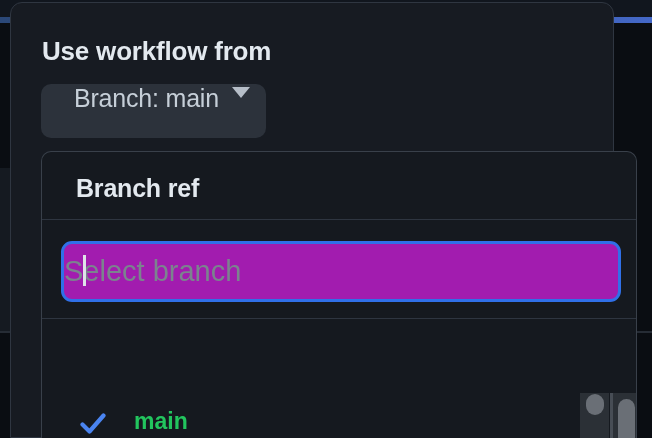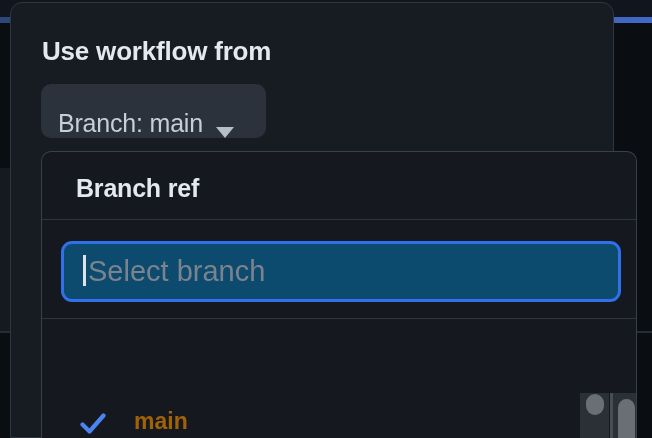--- a/index.html
+++ b/index.html
@@ -23,21 +23,21 @@
     background:#171b22; border:1px solid #2f3641;
     border-radius:12px 12px 0 0;
   }
   .popup-title {
     position:absolute; left:31px; top:33px;
     font-size:26px; font-weight:700; color:#e3e9ef; letter-spacing:-0.2px;
   }
   .branch-btn {
     position:absolute; left:30px; top:81px; width:225px; height:54px;
     background:#2c323b; border:none; border-radius:10px;
-    display:flex; align-items:flex-end; padding-left:17px; cursor:pointer;
+    display:flex; align-items:flex-start; padding-left:33px; cursor:pointer;
   }
   .branch-btn-label { font-size:25px; color:#c6cfd8; font-weight:500; letter-spacing:-0.2px; }
   .caret-down {
     width:0; height:0; margin-left:13px; margin-top:3px;
     border-left:9px solid transparent; border-right:9px solid transparent;
     border-top:11px solid #b6bec8;
   }
 
   
   .ref-panel {
@@ -52,42 +52,42 @@
   .ref-title {
     position:absolute; left:34px; top:22px;
     font-size:25px; font-weight:700; color:#e3e9ef; letter-spacing:-0.2px;
   }
   .search-section {
     position:absolute; left:0; top:68px; width:100%; height:99px;
     border-bottom:1.5px solid #2e3540;
   }
   .search-input {
     position:absolute; left:19px; top:21px; width:560px; height:61px;
-    background:#0c4a6e; border:3px solid #3070e8; border-radius:11px;
-    padding-left:24px; font-size:29px; color:#e3e9ef; outline:none;
+    background:#a21caf; border:3px solid #3070e8; border-radius:11px;
+    font-size:29px; color:#e3e9ef; outline:none;
     font-family:"Liberation Sans","DejaVu Sans",sans-serif;
   }
   .search-input::placeholder { color:#7b838e; opacity:1; }
   .text-caret {
     position:absolute; left:41px; top:35px; width:2.5px; height:31px;
     background:#dfe3e8;
   }
 
   
   .tabs-row { position:absolute; left:0; top:167px; width:100%; height:72px; }
 
   
   .ref-row {
     position:absolute; left:0; top:241px; width:536px; height:47px;
     cursor:pointer;
   }
   .check-icon { position:absolute; left:38px; top:20px; }
   .ref-name {
     position:absolute; left:92px; top:15px;
-    font-size:23px; font-weight:700; color:#a16207;
+    font-size:23px; font-weight:700; color:#22c55e;
   }
 
   
   .sb-track-1 { position:absolute; left:538px; top:241px; width:29px; height:47px; background:#2b3036; }
   .sb-thumb-1 { position:absolute; left:544px; top:242px; width:18px; height:21px; border-radius:9px; background:#6a6f76; }
   .sb-sep     { position:absolute; left:568px; top:241px; width:2.5px; height:47px; background:#474d55; }
   .sb-track-2 { position:absolute; left:571px; top:241px; width:23.5px; height:47px; background:#2b3036; }
   .sb-thumb-2 { position:absolute; left:576px; top:247px; width:17px; height:55px; border-radius:8.5px; background:#6a6f76; }
 </style>
 </head>

